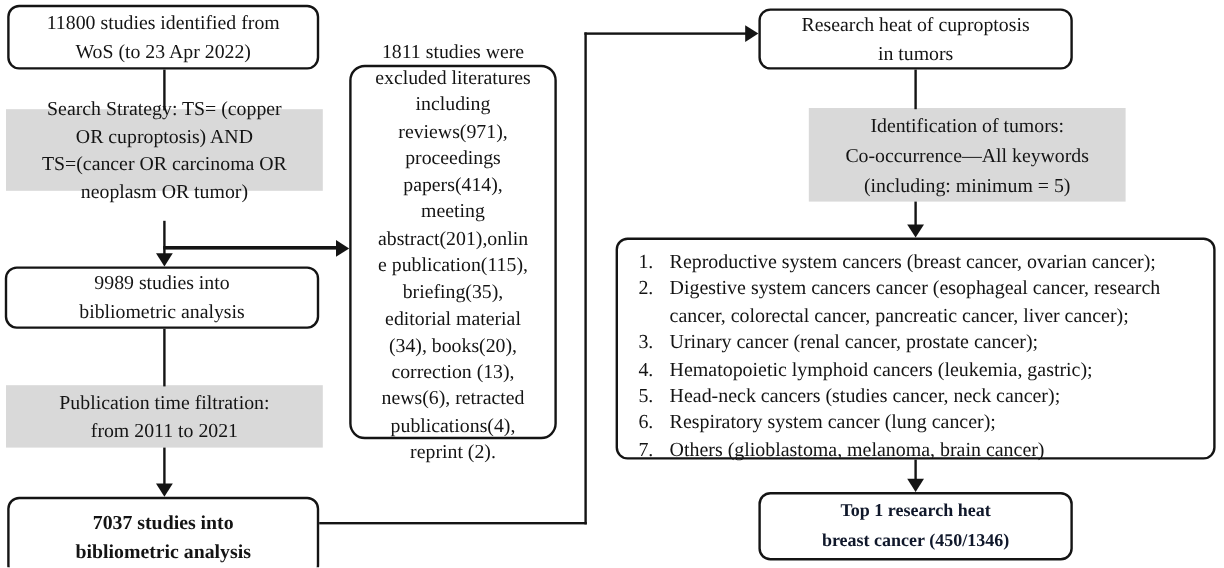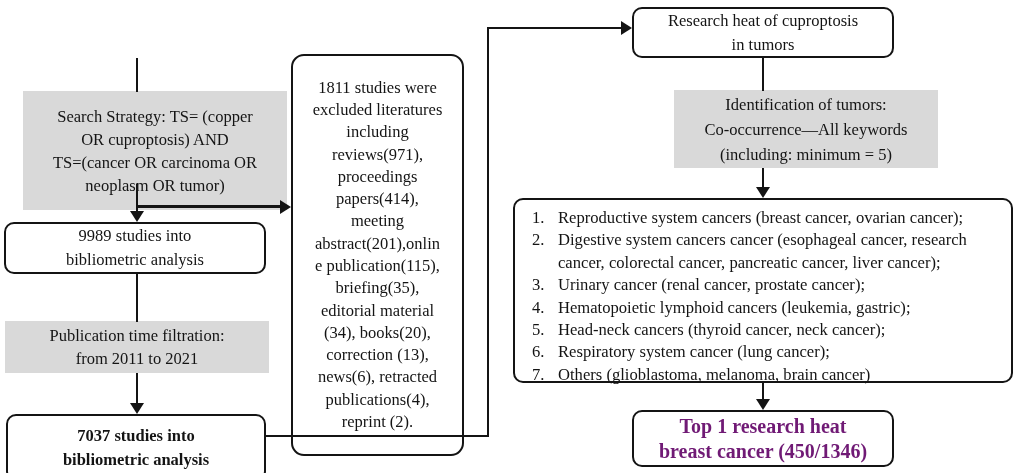--- a/index.html
+++ b/index.html
@@ -40,48 +40,50 @@
     border-right:7px solid transparent;
     border-top:11px solid #141414;
   }
   .arr-right{
     position:absolute;width:0;height:0;
     border-top:7px solid transparent;
     border-bottom:7px solid transparent;
     border-left:11px solid #141414;
   }
   .excluded-box{
-    left:291px;top:54px;width:173px;height:402px;
+    left:291px;top:54px;width:173px;height:312px;
     border-radius:13px;
     line-height:22.3px;
     padding:12px 4px;
   }
   .list-box{
     left:513px;top:198px;width:500px;height:185px;
     align-items:flex-start;justify-content:flex-start;
     text-align:left;white-space:normal;
     flex-direction:column;
     padding:7px 8px 6px 17px;
     line-height:22.4px;font-size:16.6px;
   }
   .list-item{display:flex;}
   .list-num{flex:0 0 26px;}
   .list-text{flex:1 1 auto;}
   .top1-box{
     left:632px;top:410px;width:262px;height:57px;
-    color:#701a75;font-weight:bold;font-size:20px;line-height:25px;
+    color:#0f172a;font-weight:bold;font-size:15px;line-height:25px;
   }
 </style>
 </head>
 <body>
 
 <div class="canvas">
 
+  <div class="box" style="left:6px;top:4px;width:260px;height:54px;">11800 studies identified from
+WoS (to 23 Apr 2022)</div>
 
-  <div class="graybox" style="left:23px;top:91px;width:264px;height:119px;">Search Strategy: TS= (copper
+  <div class="graybox" style="left:5px;top:91px;width:264px;height:68px;">Search Strategy: TS= (copper
 OR cuproptosis) AND
 TS=(cancer OR carcinoma OR
 neoplasm OR tumor)</div>
 
   <div class="box" style="left:4px;top:222px;width:262px;height:52px;font-family:Liberation Serif, serif;">9989 studies into
 bibliometric analysis</div>
 
   <div class="graybox" style="left:5px;top:321px;width:264px;height:52px;">Publication time filtration:
 from 2011 to 2021</div>
 
@@ -124,21 +126,21 @@
     <div class="list-item">
       <span class="list-num">3.</span>
       <span class="list-text">Urinary cancer (renal cancer, prostate cancer);</span>
     </div>
     <div class="list-item">
       <span class="list-num">4.</span>
       <span class="list-text">Hematopoietic lymphoid cancers (leukemia, gastric);</span>
     </div>
     <div class="list-item">
       <span class="list-num">5.</span>
-      <span class="list-text">Head-neck cancers (thyroid cancer, neck cancer);</span>
+      <span class="list-text">Head-neck cancers (studies cancer, neck cancer);</span>
     </div>
     <div class="list-item">
       <span class="list-num">6.</span>
       <span class="list-text">Respiratory system cancer (lung cancer);</span>
     </div>
     <div class="list-item">
       <span class="list-num">7.</span>
       <span class="list-text">Others (glioblastoma, melanoma, brain cancer)</span>
     </div>
   </div>

